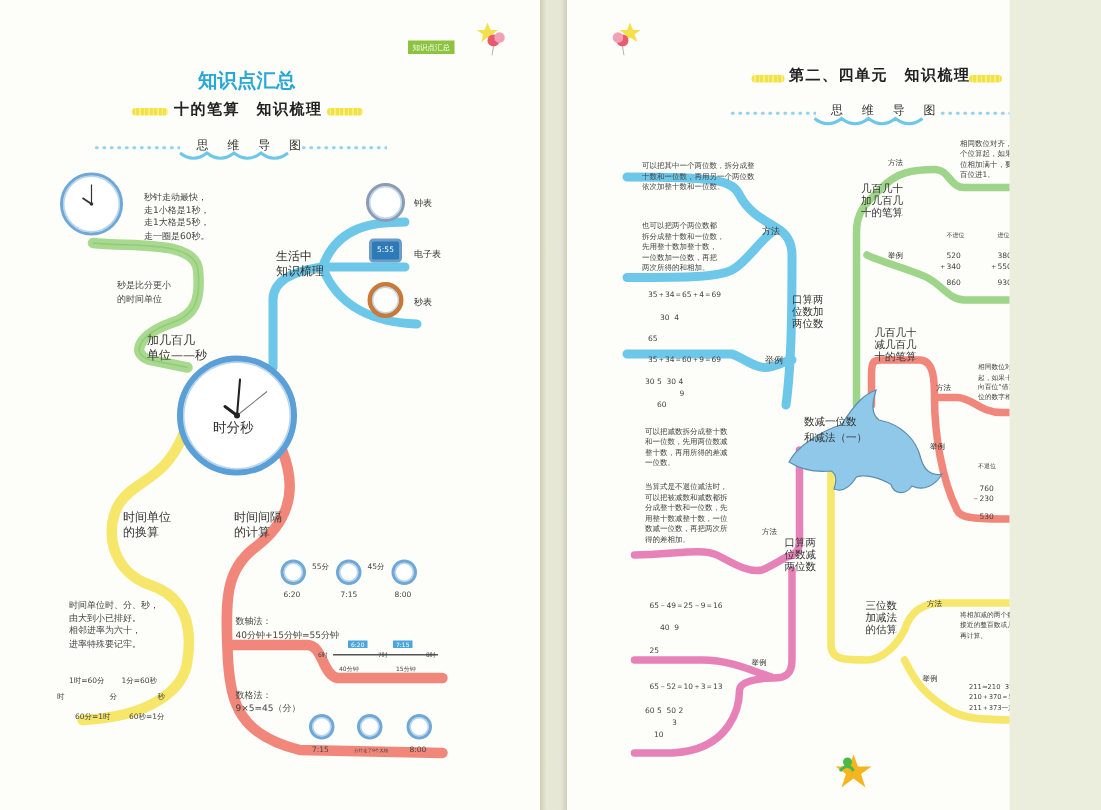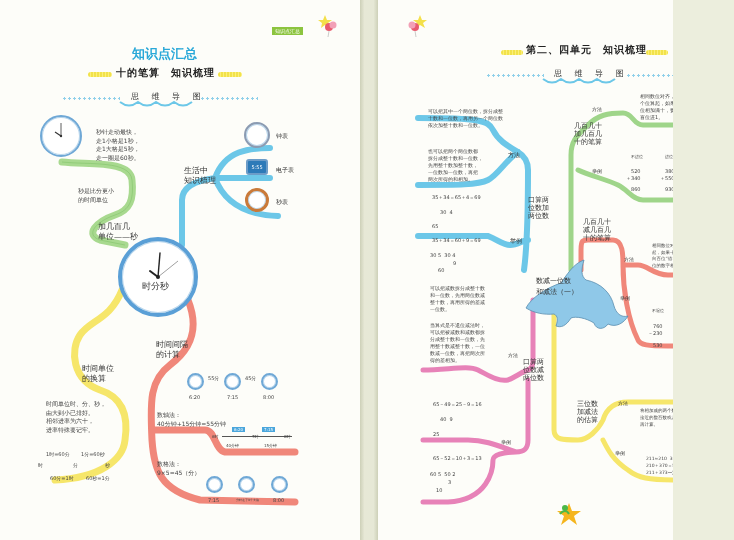--- a/index.html
+++ b/index.html
@@ -92,21 +92,21 @@
         <g stroke="#222" stroke-width="2" stroke-linecap="round">
           <line x1="36" y1="36" x2="28" y2="30"></line>
           <line x1="36" y1="36" x2="38" y2="12" stroke-width="1.4"></line>
         </g>
         <line x1="36" y1="36" x2="56" y2="20" stroke="#777" stroke-width="0.7"></line>
         <circle cx="36" cy="36" r="2" fill="#222"></circle>
       </svg>
   </div>
   <div class="lbl" style="left:142px; top:281px; font-size:9px;">时分秒</div>
 
-  <div class="lbl" style="left:82px; top:364px;">时间单位
+  <div class="lbl" style="left:82px; top:340px;">时间单位
 的换算</div>
   <div class="txt" style="left:46px; top:400px;">时间单位时、分、秒，
 由大到小已排好。
 相邻进率为六十，
 进率特殊要记牢。</div>
   <div class="txt" style="left:46px; top:450px; font-size:5px;">1时=60分</div>
   <div class="txt" style="left:81px; top:450px; font-size:5px;">1分=60秒</div>
   <div class="txt" style="left:38px; top:461px; font-size:5px;">时</div>
   <div class="txt" style="left:73px; top:461px; font-size:5px;">分</div>
   <div class="txt" style="left:105px; top:461px; font-size:5px;">秒</div>

